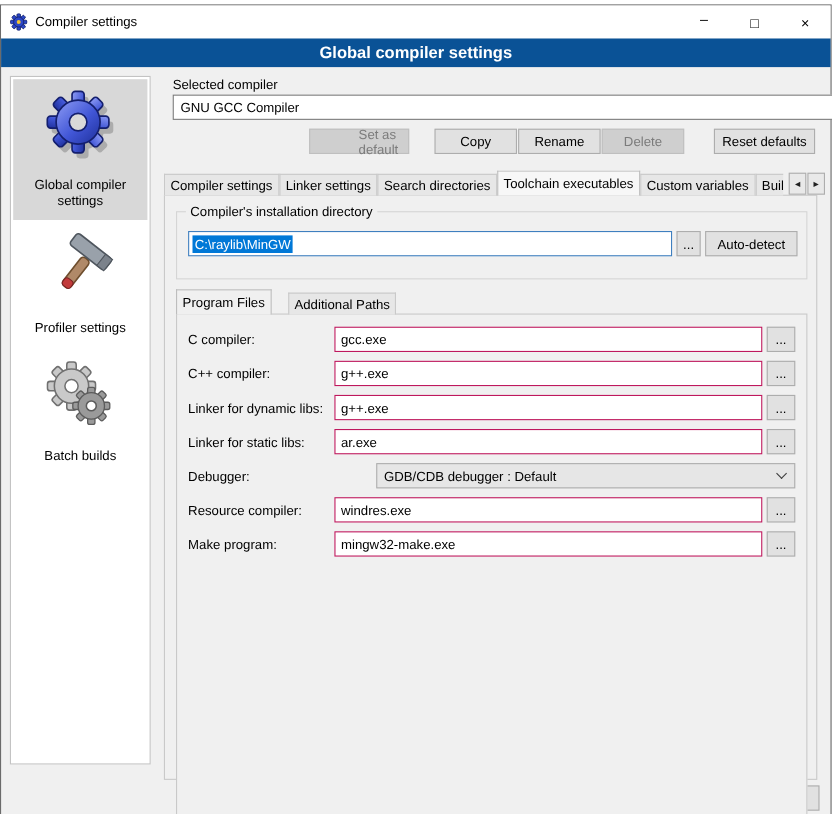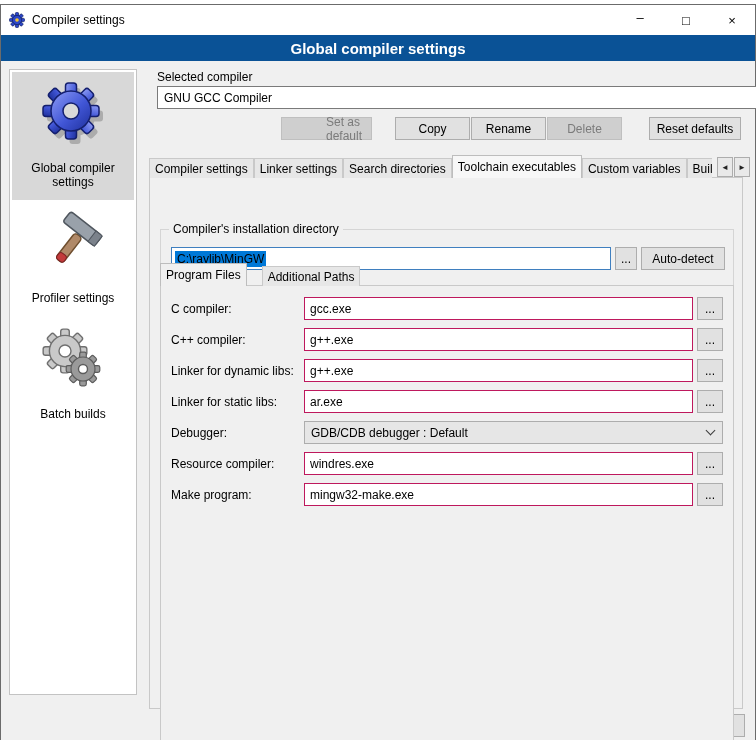--- a/index.html
+++ b/index.html
@@ -65,43 +65,43 @@
   .tab-arrow { position:absolute; top:152px; width:16px; height:20px; background:#E9E9E9;
                border:1px solid #ADADAD; font-size:8px; display:flex; align-items:center;
                justify-content:center; color:#222; z-index:3; cursor:default; }
   .ta-left { left:716px; } .ta-right { left:733px; }
 
   
   .tabpanel { position:absolute; left:148px; top:172px; width:594px; height:532px;
               background:#F0F0F0; border:1px solid #c9c9c9; z-index:1; }
 
   .groupbox { position:absolute; left:10px; top:14px; width:574px; height:62px;
-              border:1px solid #d5d5d5;margin-top:37px; }
+              border:1px solid #d5d5d5; }
   .gb-legend { position:absolute; left:8px; top:-8px; background:#F0F0F0; padding:0 4px;
                white-space:nowrap; }
   .fake-input { position:absolute; left:10px; top:17px; width:440px; height:23px; background:#fff;
                 border:1px solid #3f7fbf; display:flex; align-items:center; padding:0 3px; }
-  .sel-text { background:#0078D7; color:#000000; padding:1px 2px; white-space:nowrap; }
+  .sel-text { background:#0078D7; color:#ffffff; padding:1px 2px; white-space:nowrap; }
   .b-dots-dir { position:absolute; left:454px; top:17px; width:22px; height:23px; }
   .b-autodetect { position:absolute; left:480px; top:17px; width:84px; height:23px; }
   .note { position:absolute; left:20px; top:58px; width:572px; color:#A00000;
           white-space:nowrap; overflow:hidden; }
 
   
   .subtabstrip { position:absolute; left:10px; top:85px; height:23px; display:flex;
                  align-items:flex-end; z-index:3;gap:15px; }
   .subpanel { position:absolute; left:10px; top:107px; width:574px; height:478px;
               background:#F0F0F0; border:1px solid #c9c9c9; padding:11px 10px 0 10px; z-index:1; }
   .subtabstrip .tab.active { background:#F0F0F0; }
 
   .frow { display:flex; align-items:center; height:23px; margin-bottom:8px; }
   .flabel { width:133px; flex-shrink:0; }
   .frow .tinput { flex:1; min-width:0; }
   .b-dots { position:static; width:26px; height:23px; margin-left:4px; flex-shrink:0; }
-  .combo-debug { flex:1; height:23px; background:#E6E6E6; border:1px solid #ADADAD; }
+  .combo-debug { flex:1; height:23px; background:#E6E6E6; border:1px solid #ADADAD;margin-left:38px; }
 
   
   .b-ok { left:585px; top:709px; width:73px; }
   .b-cancel { left:667px; top:709px; width:77px; }
 </style>
 </head>
 <body>
 
 <div class="window">
 

